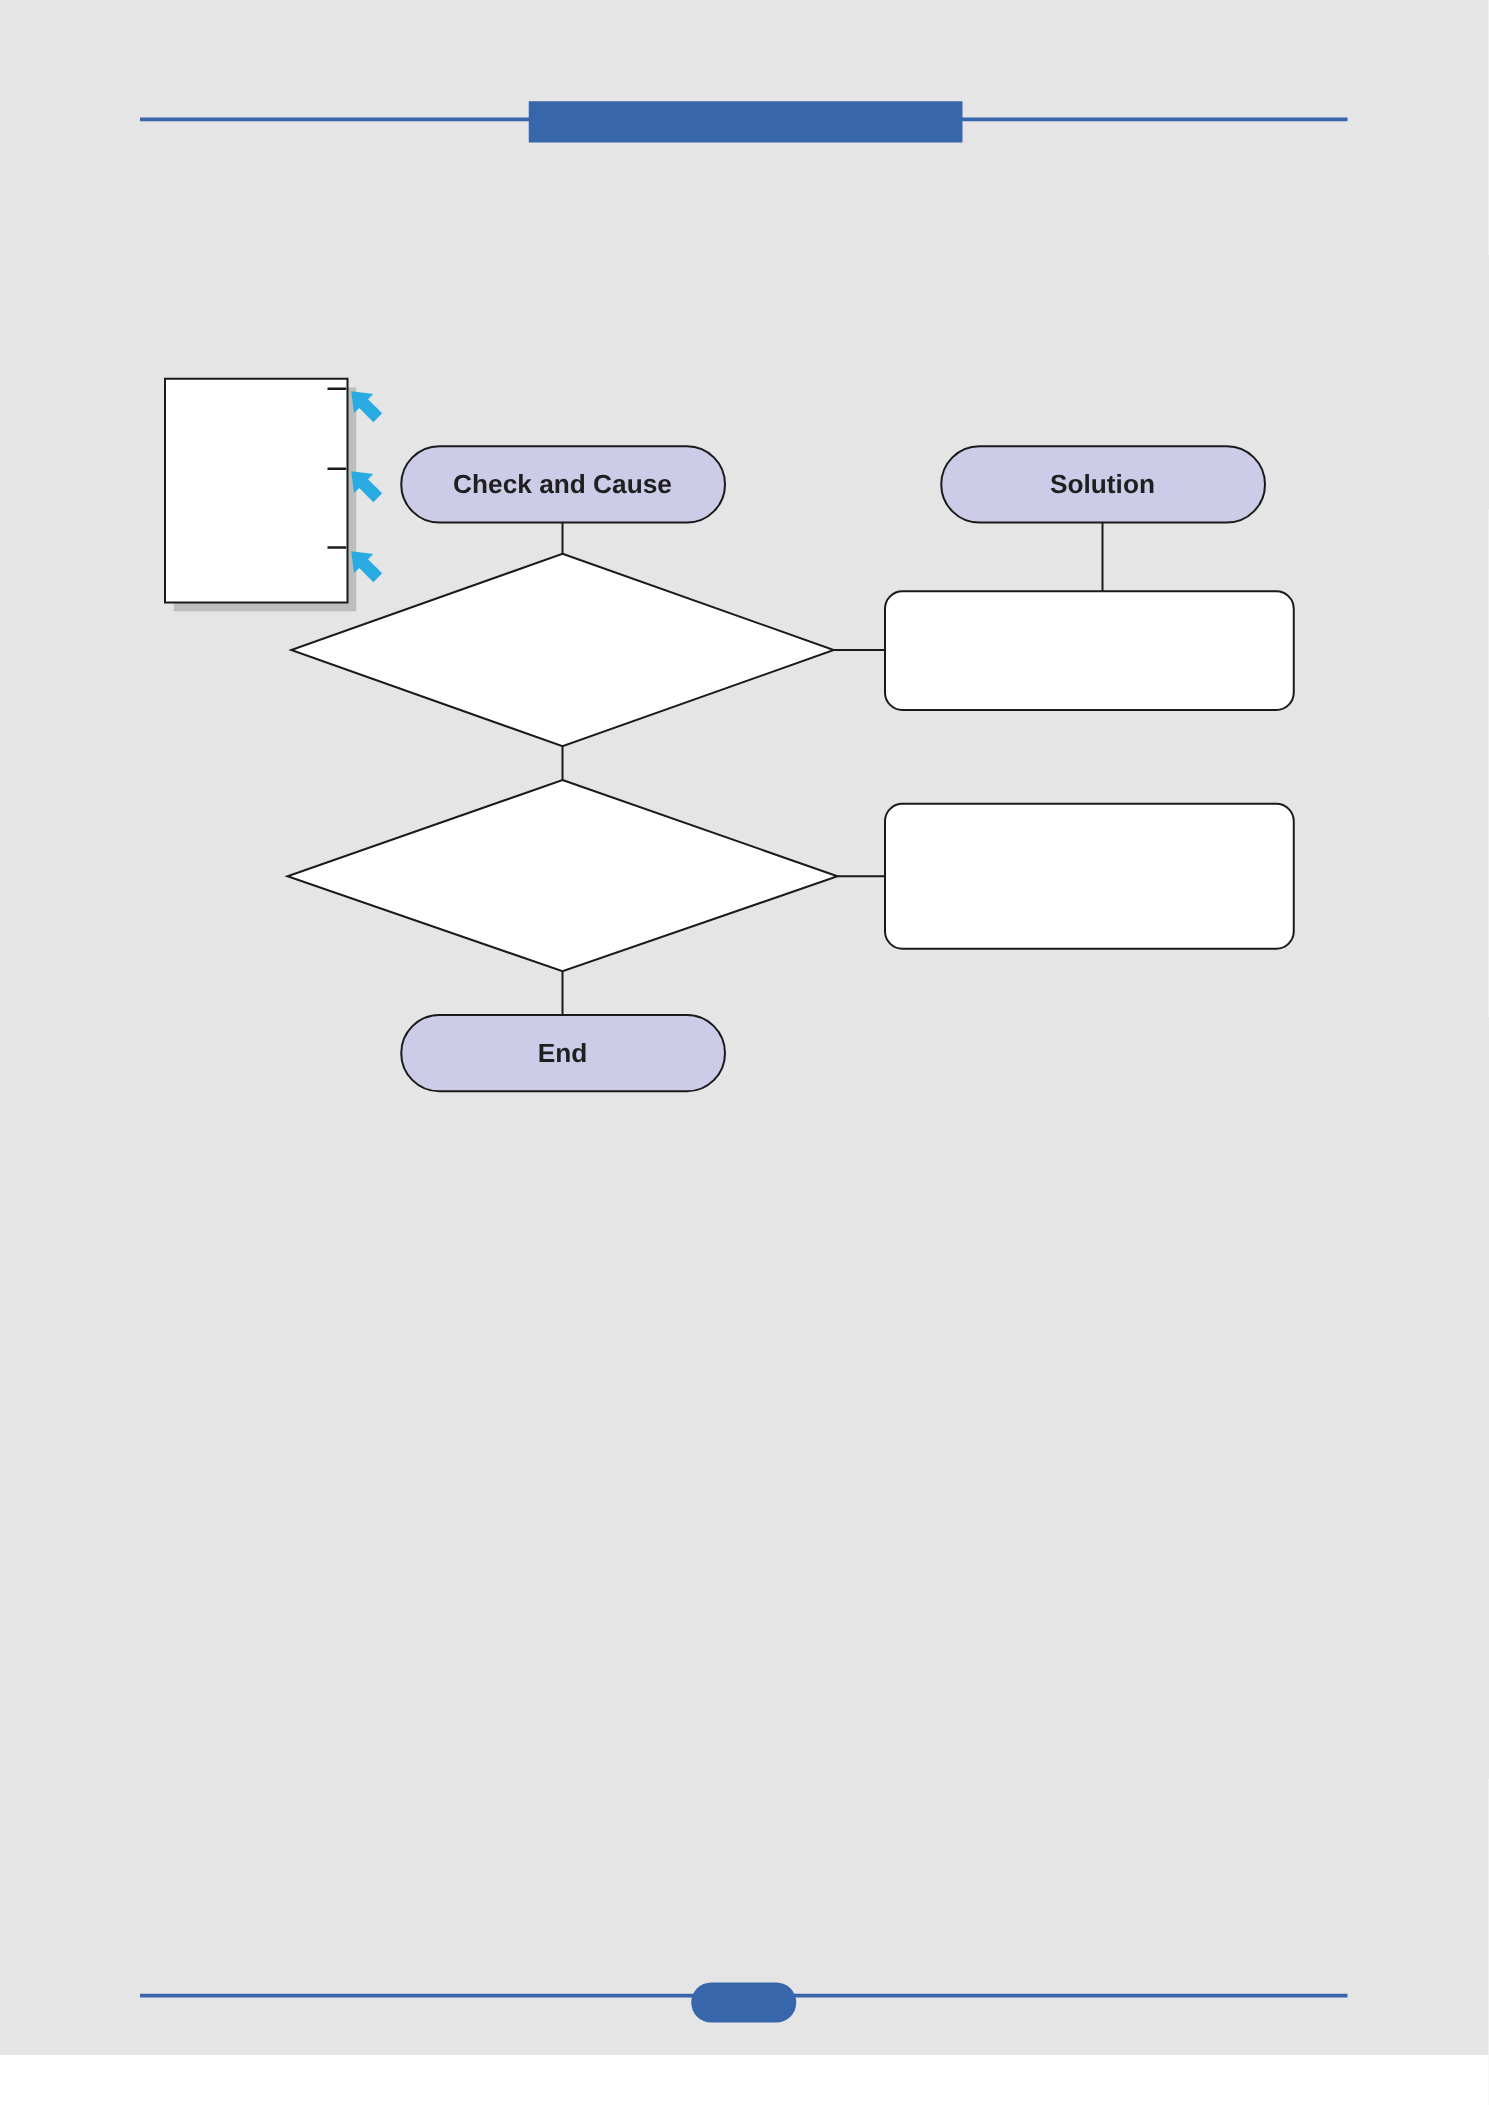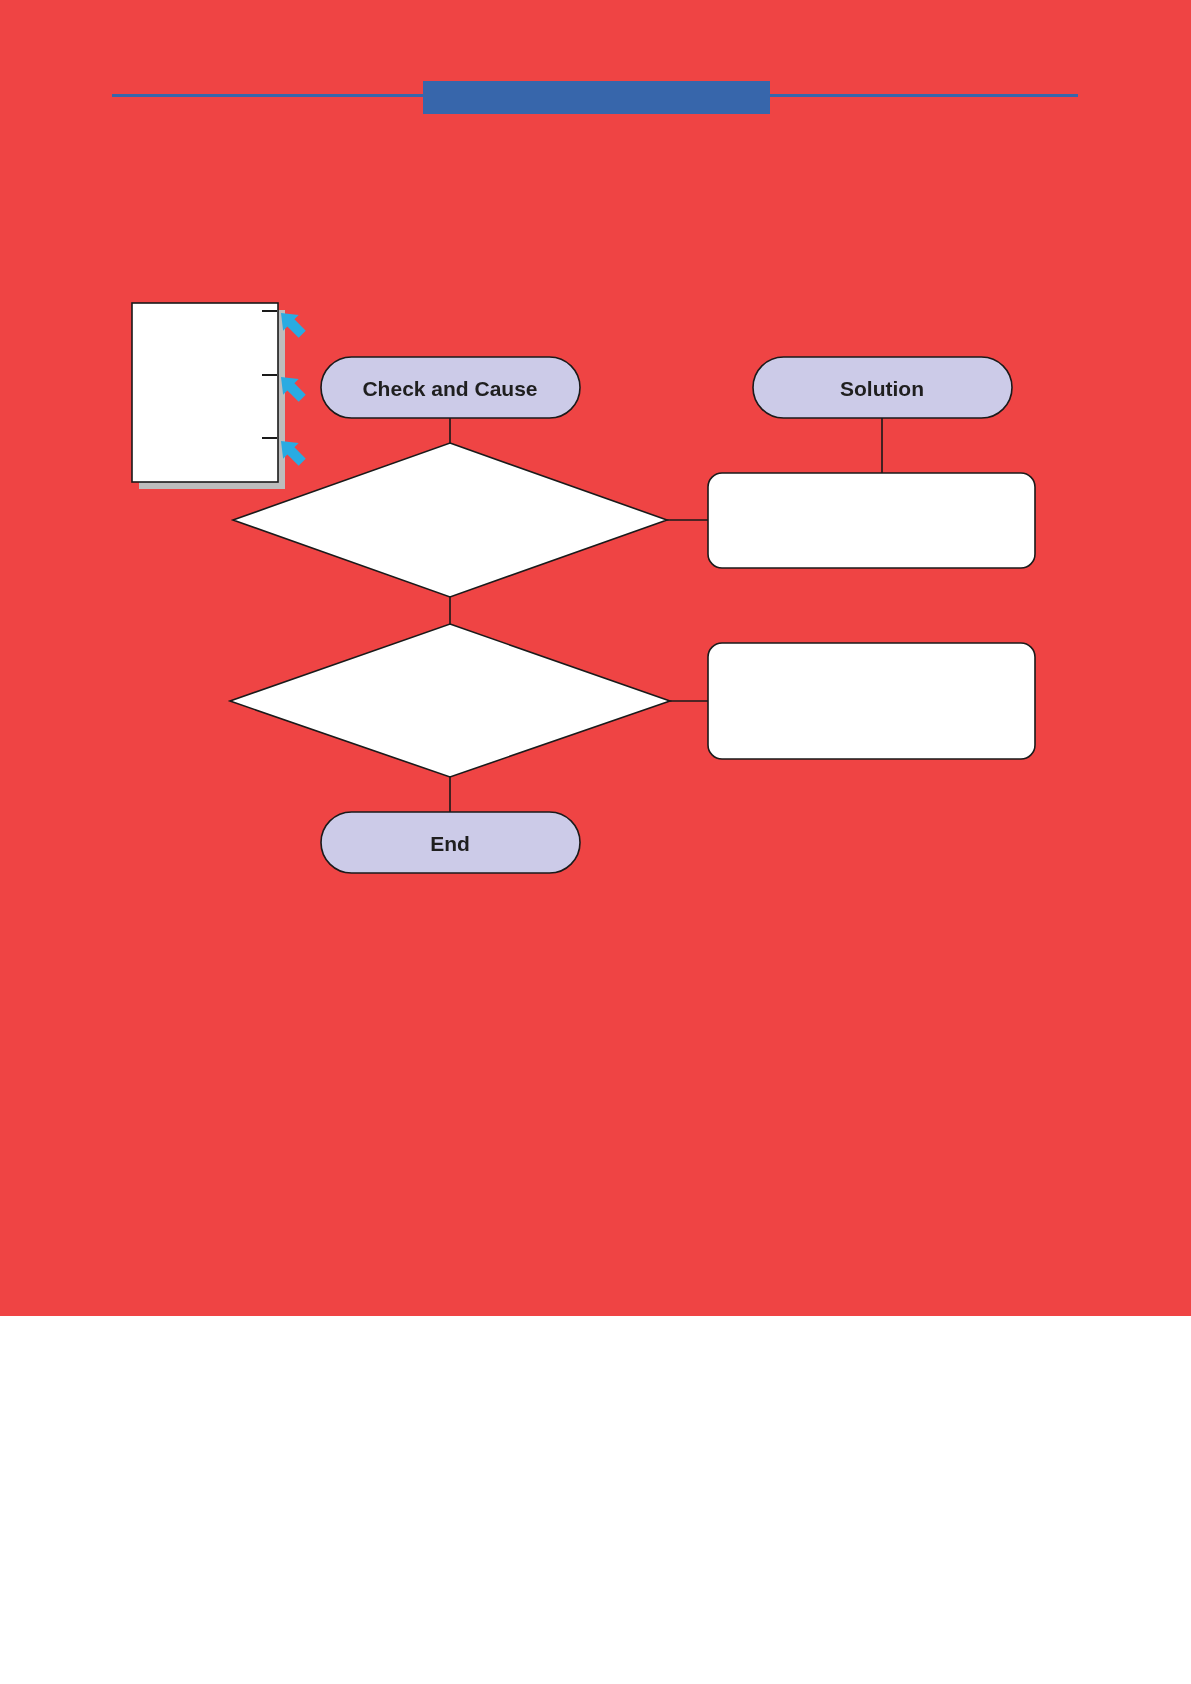--- a/index.html
+++ b/index.html
@@ -3,22 +3,22 @@
 <meta charset="utf-8">
 <style>
   html, body {
     margin: 0;
     padding: 0;
     background: #ffffff;
   }
   .page {
     position: relative;
     width: 1191px;
-    height: 1316px;
-    background: #ef4444;
+    height: 1644px;
+    background: #e5e5e5;
     overflow: hidden;
     font-family: "Liberation Sans", sans-serif;
   }
   
   .header-rule {
     position: absolute;
     left: 112px;
     top: 94px;
     width: 966px;
     height: 3px;

